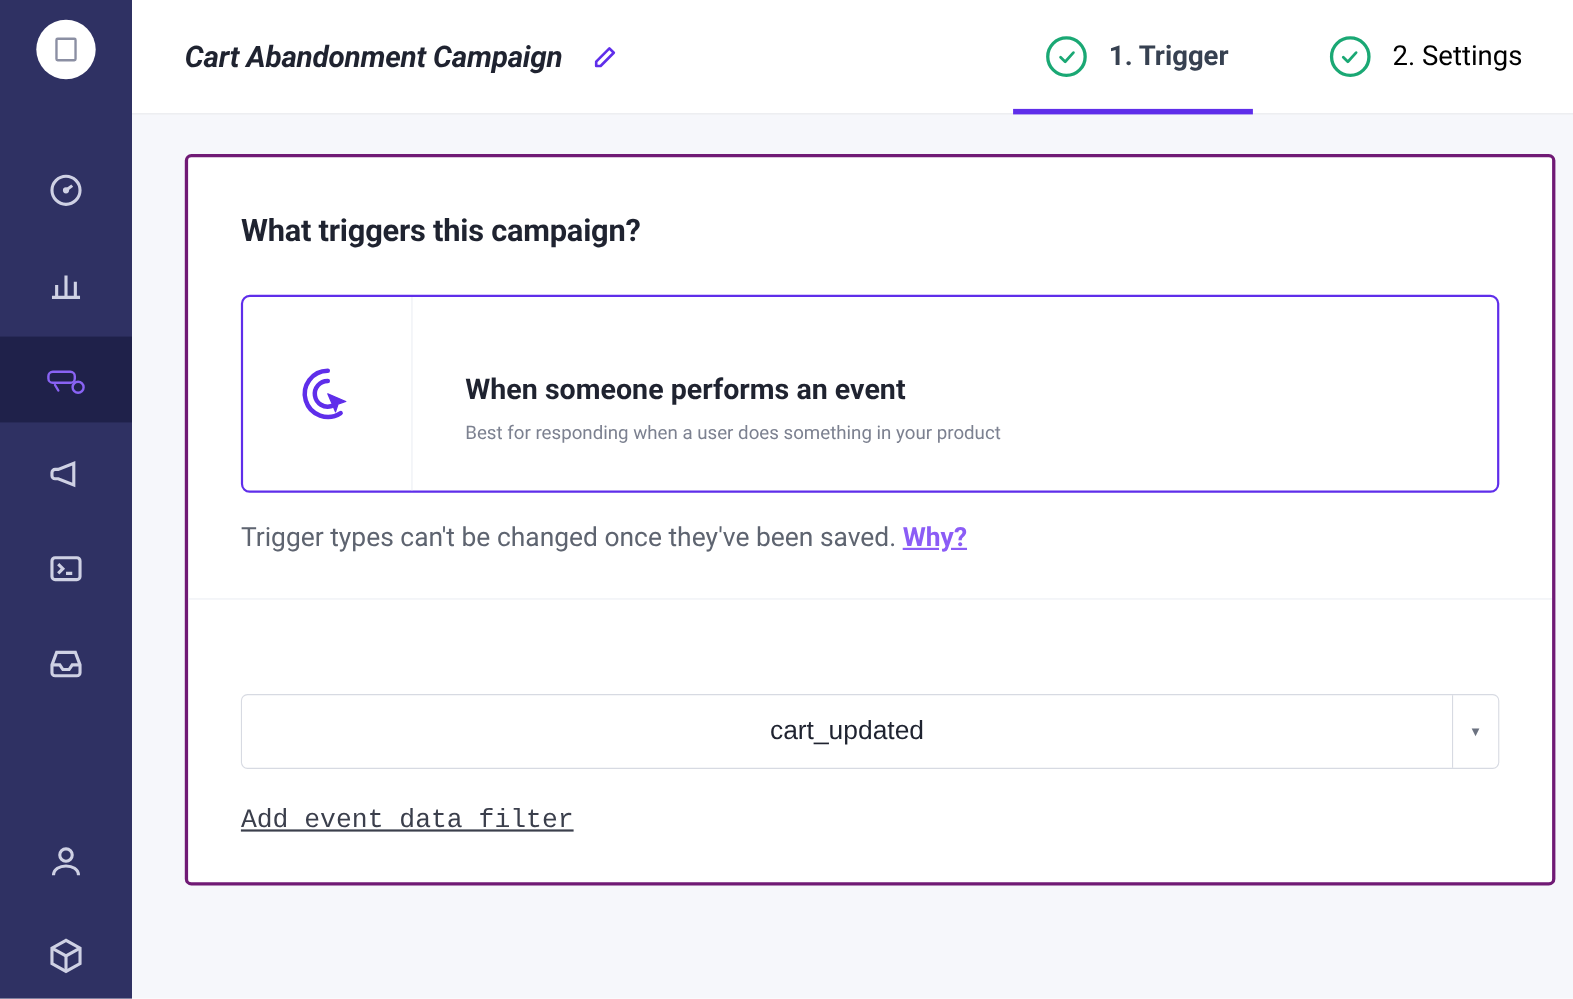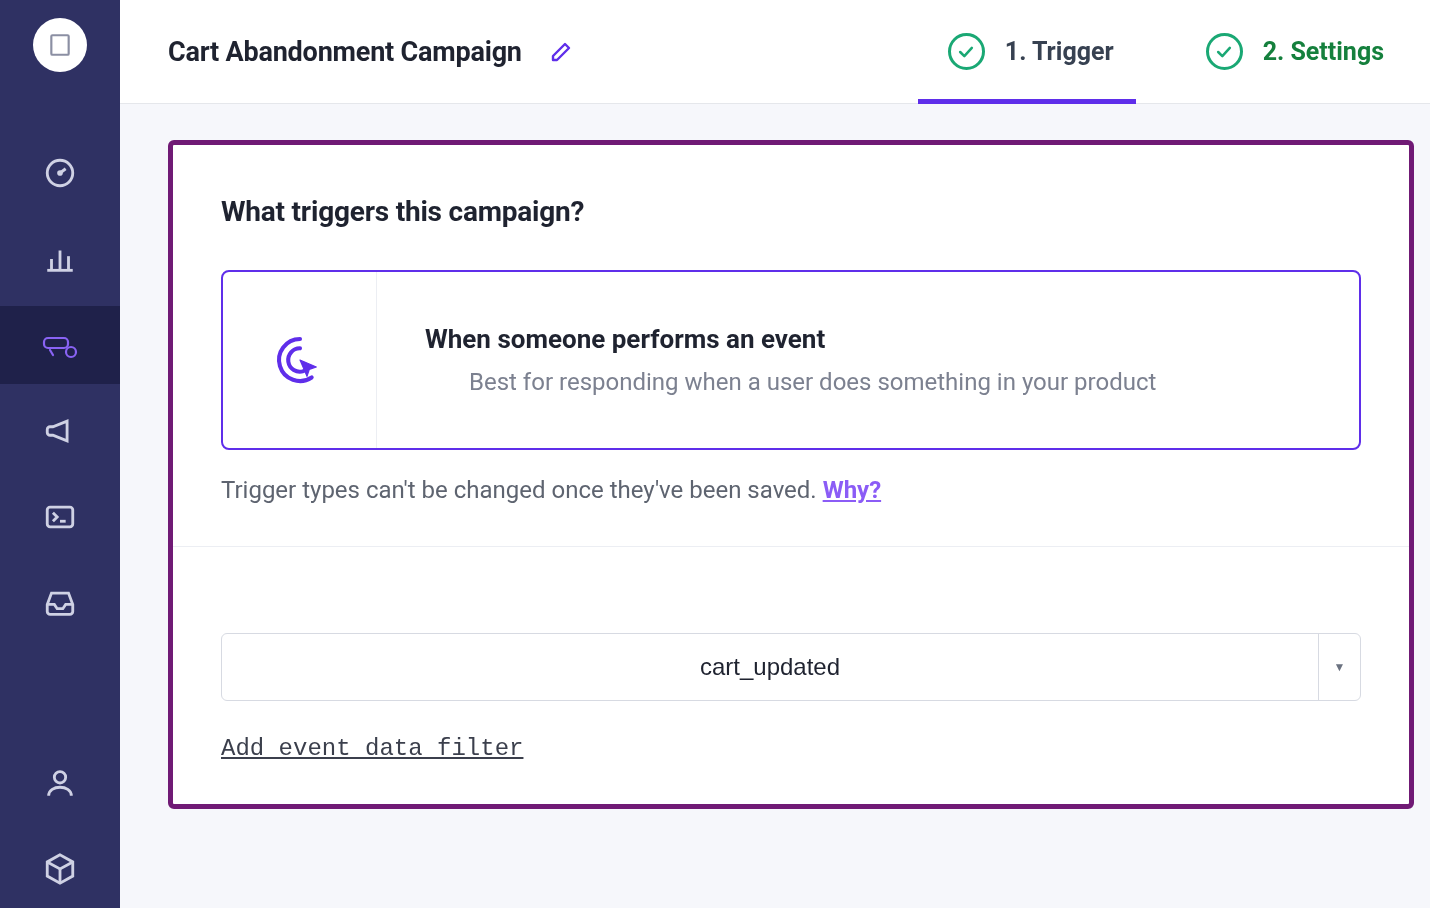--- a/index.html
+++ b/index.html
@@ -62,20 +62,21 @@
     border-bottom: 1px solid #e5e7eb;
     height: 104px;
     display: flex;
     align-items: center;
     padding: 0 40px 0 48px;
   }
   .title-wrap {
     display: flex;
     align-items: center;
     gap: 24px;
+    font-style: italic;
   }
   .title {
     font-size: 27px;
     font-weight: 700;
     color: #1f2330;
     letter-spacing: -0.2px;
   }
   .edit-btn {
     width: 30px; height: 30px;
     display: flex; align-items: center; justify-content: center;
@@ -93,40 +94,40 @@
     display: flex;
     align-items: center;
     gap: 20px;
     font-size: 25px;
     font-weight: 700;
     color: #374151;
     position: relative;
     height: 100%;
     padding: 0 6px;
   }
-  .step.inactive { font-weight: 700; color: #15803d; }
+  .step.inactive { font-weight: 400; color: #000000; }
   .step.active::after {
     content: "";
     position: absolute;
     left: -24px; right: -16px; bottom: -1px;
     height: 5px;
     background: #5f2eea;
   }
   .step-check {
     width: 37px; height: 37px;
     border: 3px solid #1aa874;
     border-radius: 50%;
     display: flex; align-items: center; justify-content: center;
   }
 
   
   .content {
     margin: 36px 16px 0 48px;
     background: #ffffff;
-    border: 5px solid #701a75;
+    border: 3px solid #701a75;
     border-radius: 6px;
     overflow: hidden;
   }
 
   .section {
     padding: 50px 48px 42px 48px;
   }
   .section + .section {
     border-top: 1px solid #eceef3;
   }
@@ -152,32 +153,31 @@
     border-right: 1px solid #eceef3;
     display: flex;
     align-items: center;
     justify-content: center;
   }
   .trigger-body {
     flex: 1;
     padding: 42px 48px;
     display: flex;
     flex-direction: column;
-    justify-content: center;
+    justify-content: flex-end;
     gap: 14px;
   }
   .trigger-title {
     font-size: 26px;
     font-weight: 700;
     color: #1f2330;
   }
   .trigger-desc {
-    font-size: 24px;
+    font-size: 17px;
     color: #7c8190;
-    margin-left: 44px;
   }
 
   .note {
     margin-top: 26px;
     font-size: 24px;
     color: #5e6470;
   }
   .note a {
     color: #8b5cf6;
     font-weight: 700;

